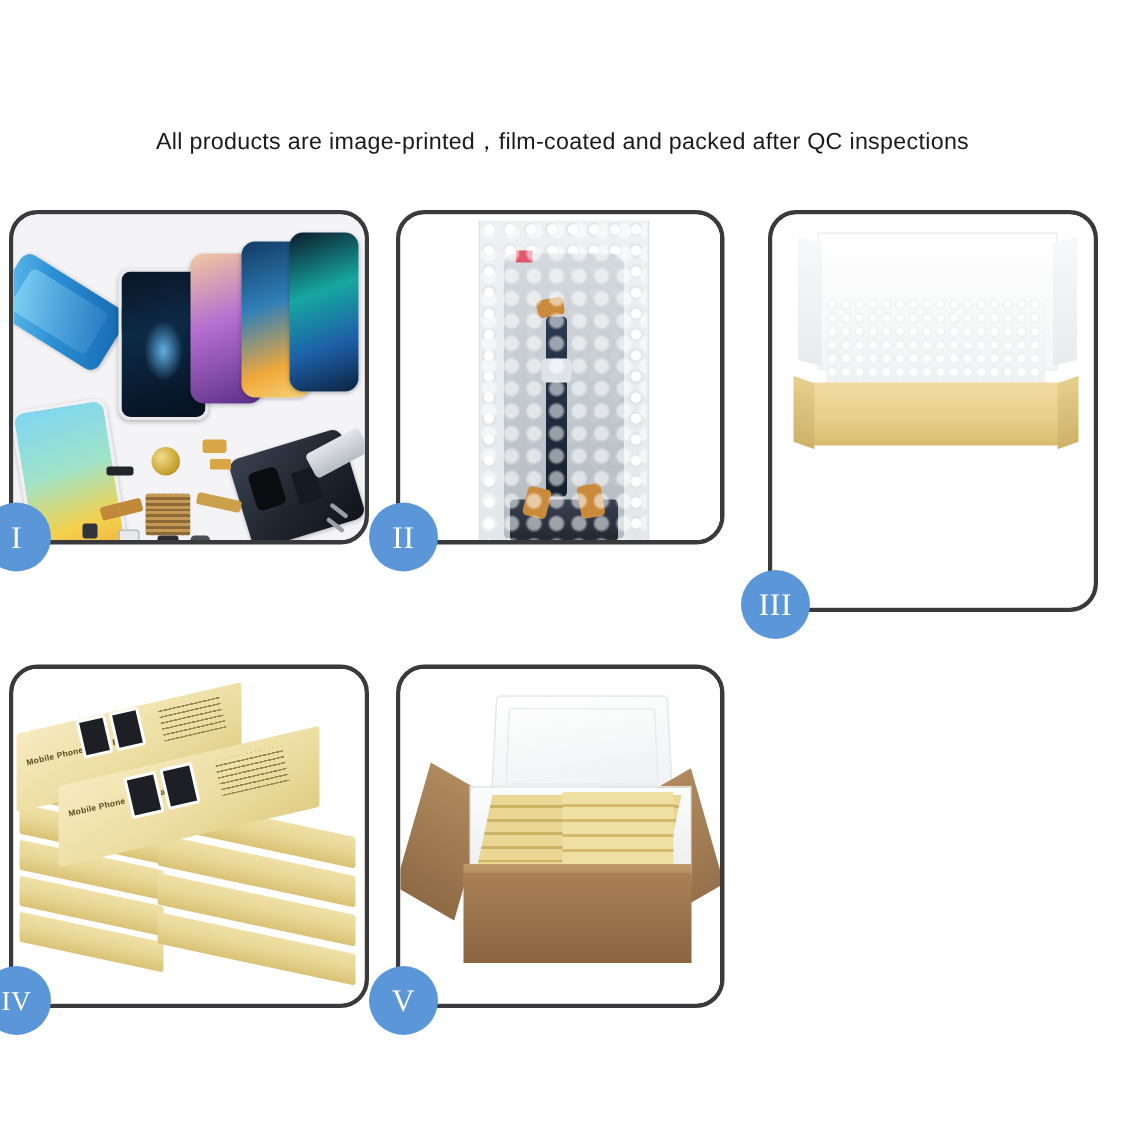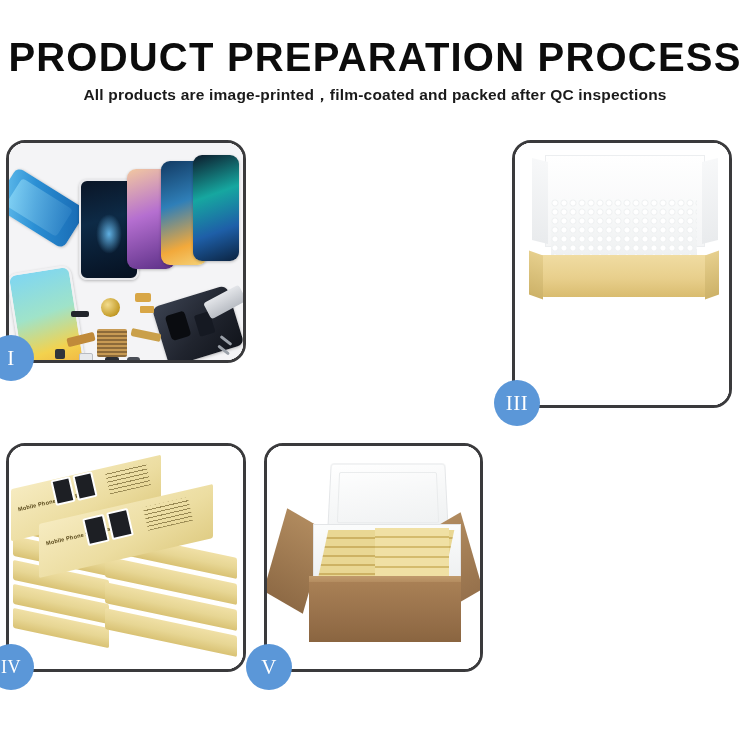--- a/index.html
+++ b/index.html
@@ -35,21 +35,21 @@
     color: #0c0c0c;
     line-height: 46px;
     white-space: nowrap;
   }
   .page-subtitle {
     position: absolute;
     left: 0;
     top: 84px;
     width: 750px;
     font-size: 15.5px;
-    font-weight: 700;
+    font-weight: 400;
     letter-spacing: 0.2px;
     color: #1a1a1a;
     line-height: 22px;
     white-space: nowrap;
   }
 
   
   .grid {
     position: absolute;
     left: 0;
@@ -384,21 +384,20 @@
   .vi-sheen{
     position:absolute; left:120px; top:8px; width:86px; height:34px;
     background: linear-gradient(120deg, rgba(235,240,245,.9), rgba(255,255,255,0));
     transform: skewX(-34deg);
   }
 </style>
 </head>
 <body>
 
 <div class="header">
-  <div class="page-title">PRODUCT PREPARATION PROCESS</div>
   <div class="page-subtitle">All products are image-printed，film-coated and packed after QC inspections</div>
 </div>
 
 <div class="grid">
 
   <div class="panel p1">
     <div class="panel-inner">
       <div class="scene">
         <div class="bg-i"></div>
         <div class="phone ph-a"></div>
@@ -418,20 +417,38 @@
         <div class="part pt7"></div>
         <div class="part pt8"></div>
         <div class="part pt9"></div>
         <div class="part pt10"></div>
         <div class="part pt11"></div>
       </div>
     </div>
     <div class="badge">I</div>
   </div>
 
+  <div class="panel p2">
+    <div class="panel-inner">
+      <div class="scene">
+        <div class="bg-ii"></div>
+        <div class="bubble-bag">
+          <div class="wrapped-screen"></div>
+          <div class="red-tab"></div>
+          <div class="connector-a"></div>
+          <div class="flex-cable"></div>
+          <div class="ic-strip"></div>
+          <div class="connector-b"></div>
+          <div class="connector-c"></div>
+        </div>
+        <div class="bubble-overlay"></div>
+      </div>
+    </div>
+    <div class="badge">II</div>
+  </div>
 
   <div class="panel p3">
     <div class="panel-inner">
       <div class="scene">
         <div class="bg-iii"></div>
         <div class="box3-lid"></div>
         <div class="box3-foam"></div>
         <div class="box3-parts"></div>
         <div class="box3-front"></div>
       </div>

